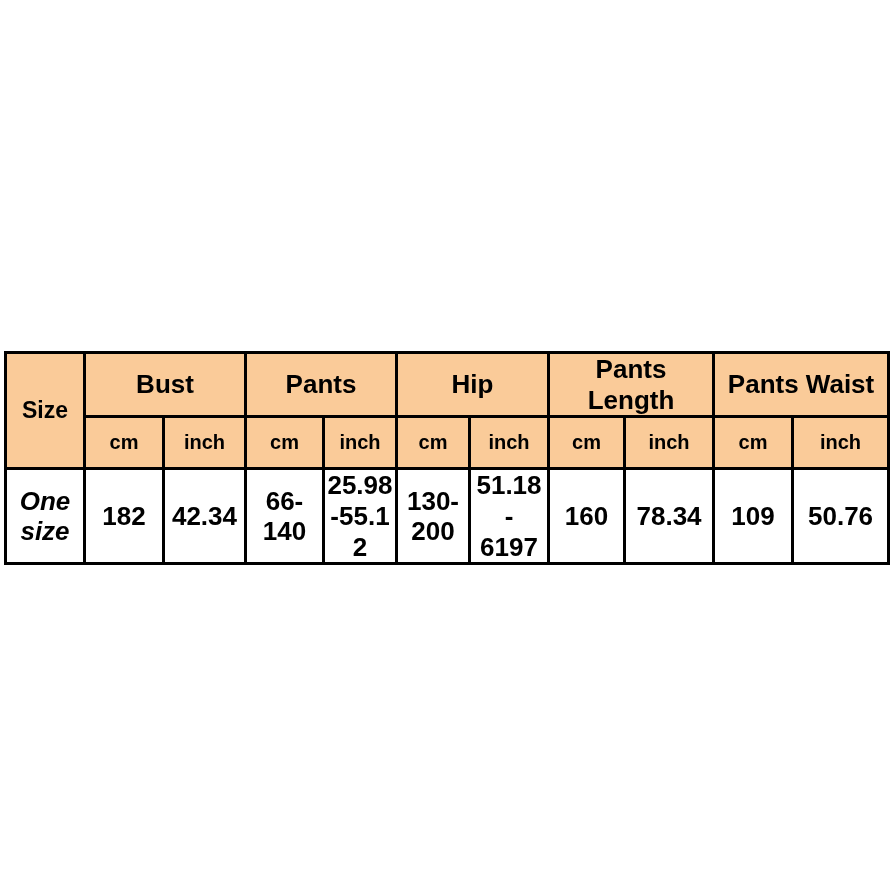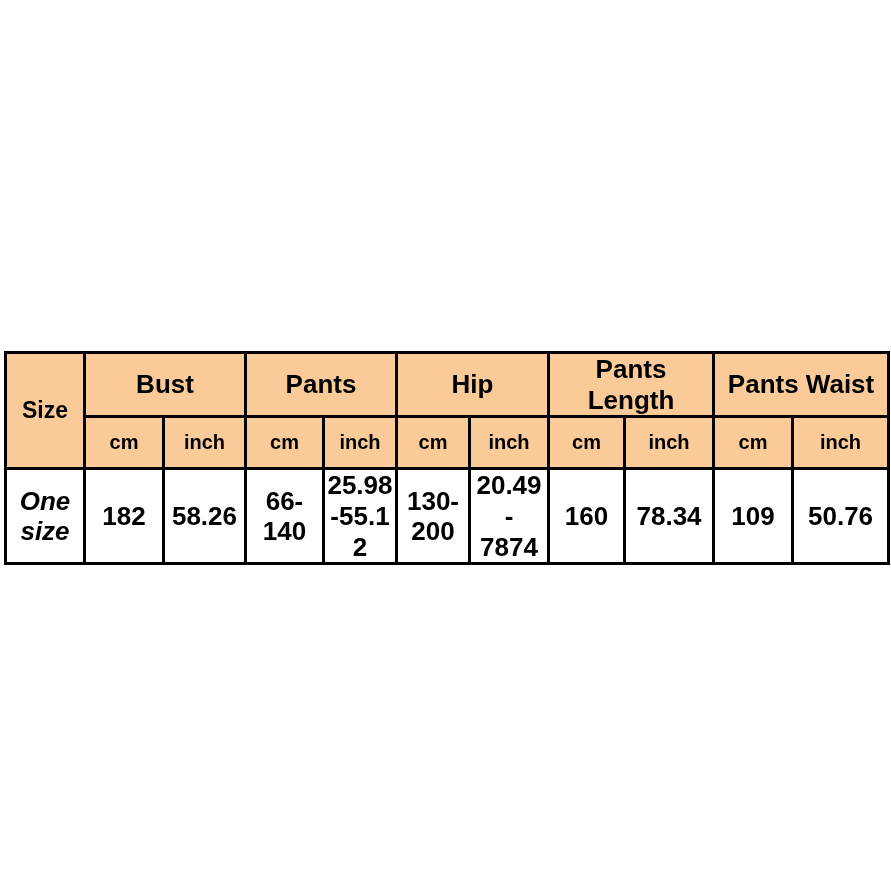--- a/index.html
+++ b/index.html
@@ -125,25 +125,25 @@
         <th class="unit-head">cm</th>
         <th class="unit-head">inch</th>
         <th class="unit-head">cm</th>
         <th class="unit-head">inch</th>
       </tr>
     </thead>
     <tbody>
       <tr>
         <td class="size-label">One size</td>
         <td>182</td>
-        <td>58.26</td>
+        <td>42.34</td>
         <td>66-140</td>
         <td>25.98-55.12</td>
         <td>130-200</td>
-        <td>20.49 - 7874</td>
+        <td>51.18 - 6197</td>
         <td>160</td>
         <td>78.34</td>
         <td>109</td>
         <td>50.76</td>
       </tr>
     </tbody>
   </table>
 </div>
 
 </body></html>

